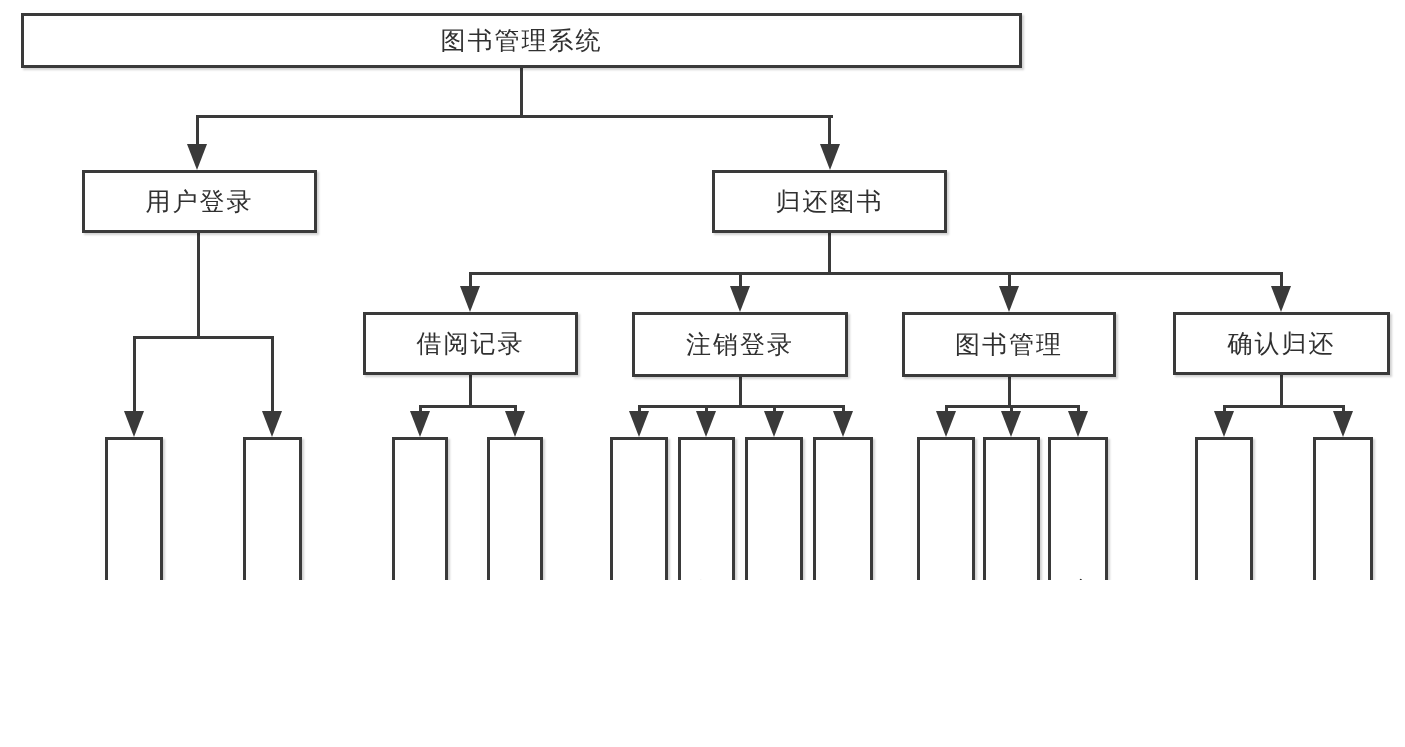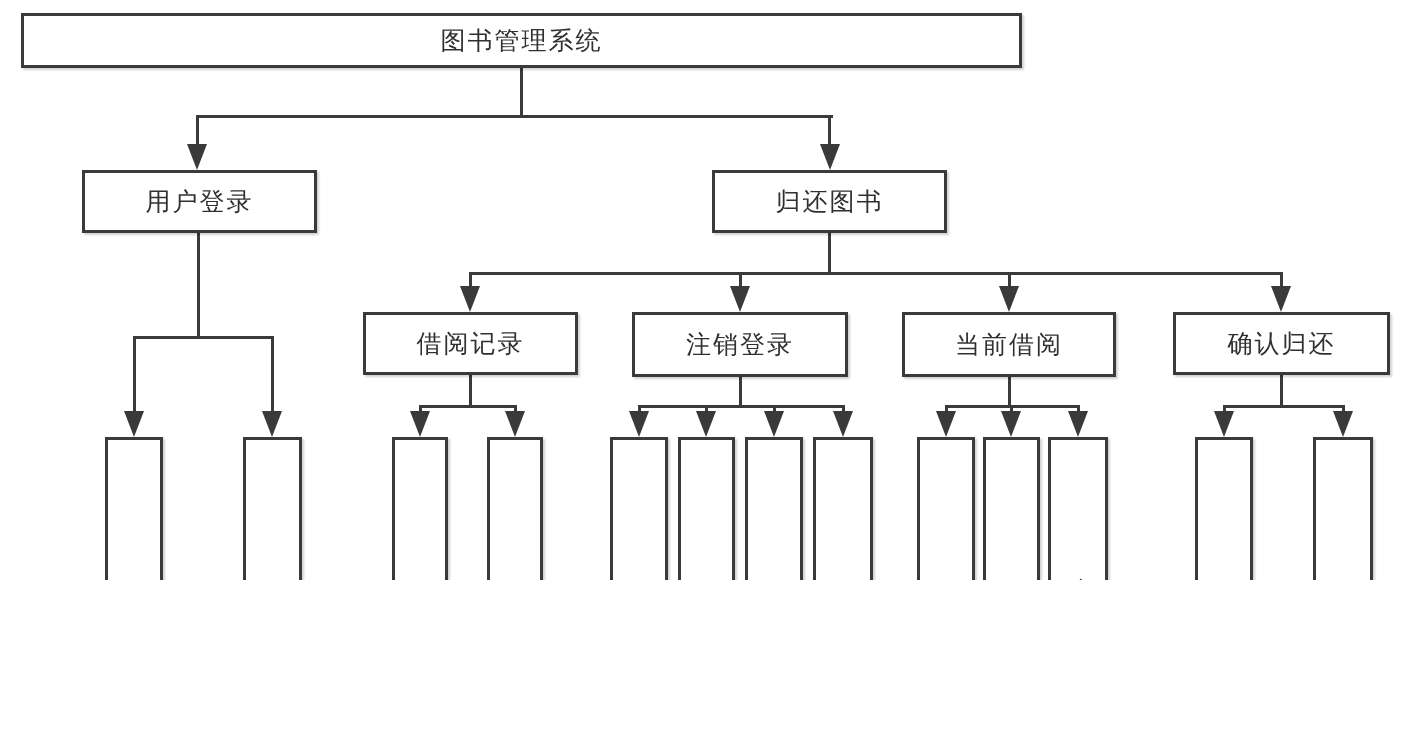--- a/index.html
+++ b/index.html
@@ -132,21 +132,21 @@
     <span class="lbl">归还图书</span>
   </div>
 
   <div class="node h" style="left:363px;top:312px;width:215px;height:63px">
     <span class="lbl">借阅记录</span>
   </div>
   <div class="node h" style="left:632px;top:312px;width:216px;height:65px">
     <span class="lbl">注销登录</span>
   </div>
   <div class="node h" style="left:902px;top:312px;width:214px;height:65px">
-    <span class="lbl">当前借阅</span>
+    <span class="lbl">图书管理</span>
   </div>
   <div class="node h" style="left:1173px;top:312px;width:217px;height:63px">
     <span class="lbl">确认归还</span>
   </div>
 
   <div class="node v" style="left:105px;top:437px;width:58px;height:298px">
     <span class="lbl">用户登录</span>
   </div>
   <div class="node v" style="left:243px;top:437px;width:59px;height:298px">
     <span class="lbl">注销登录</span>

